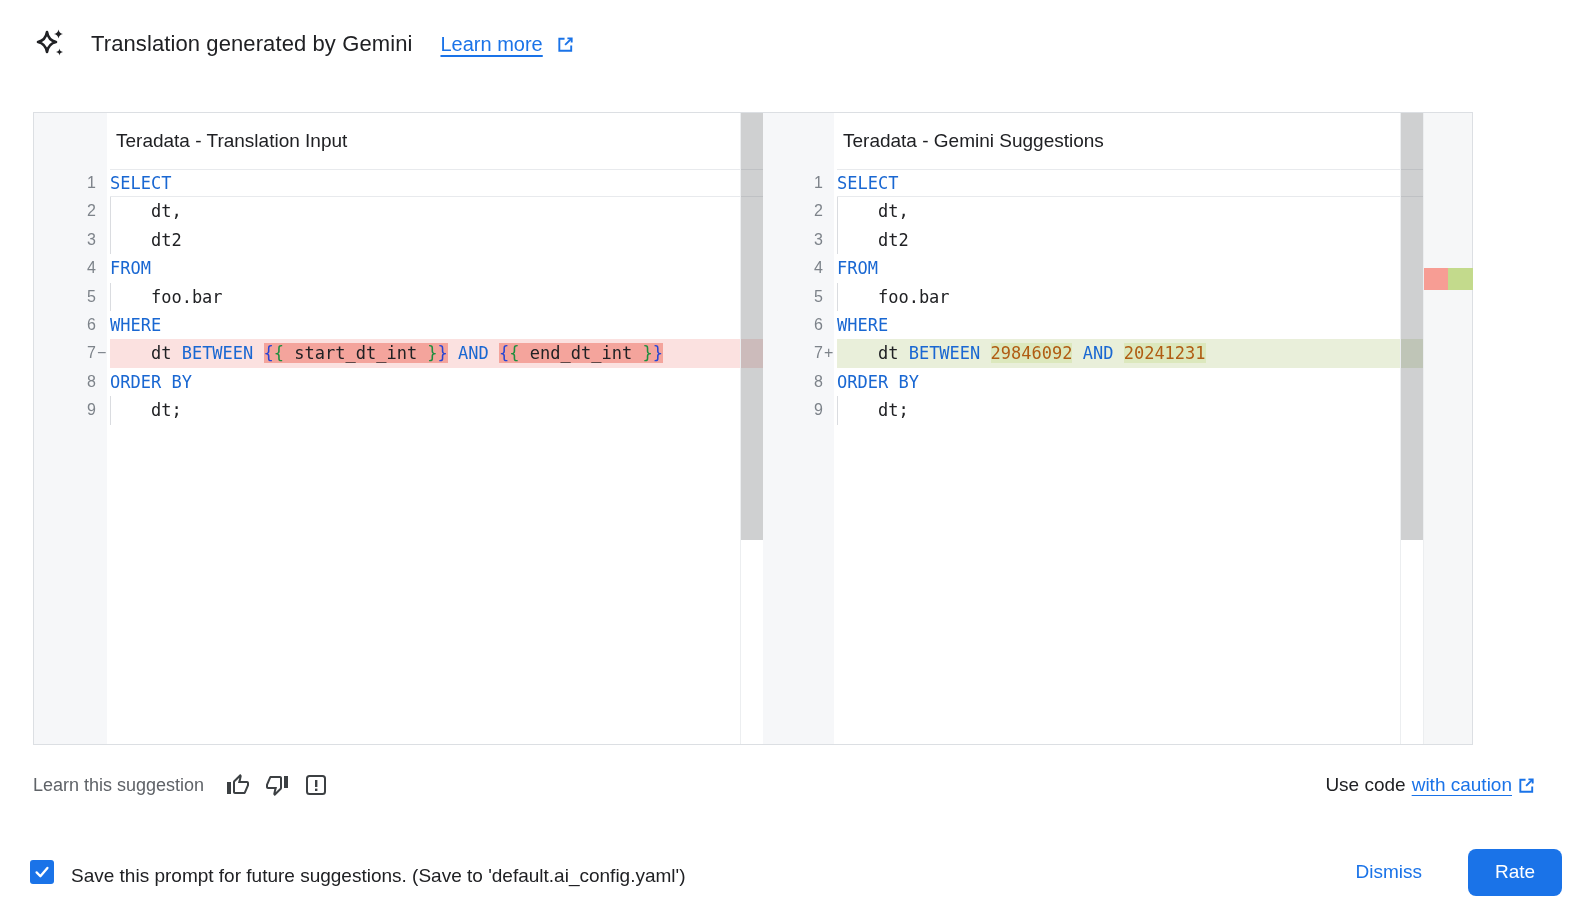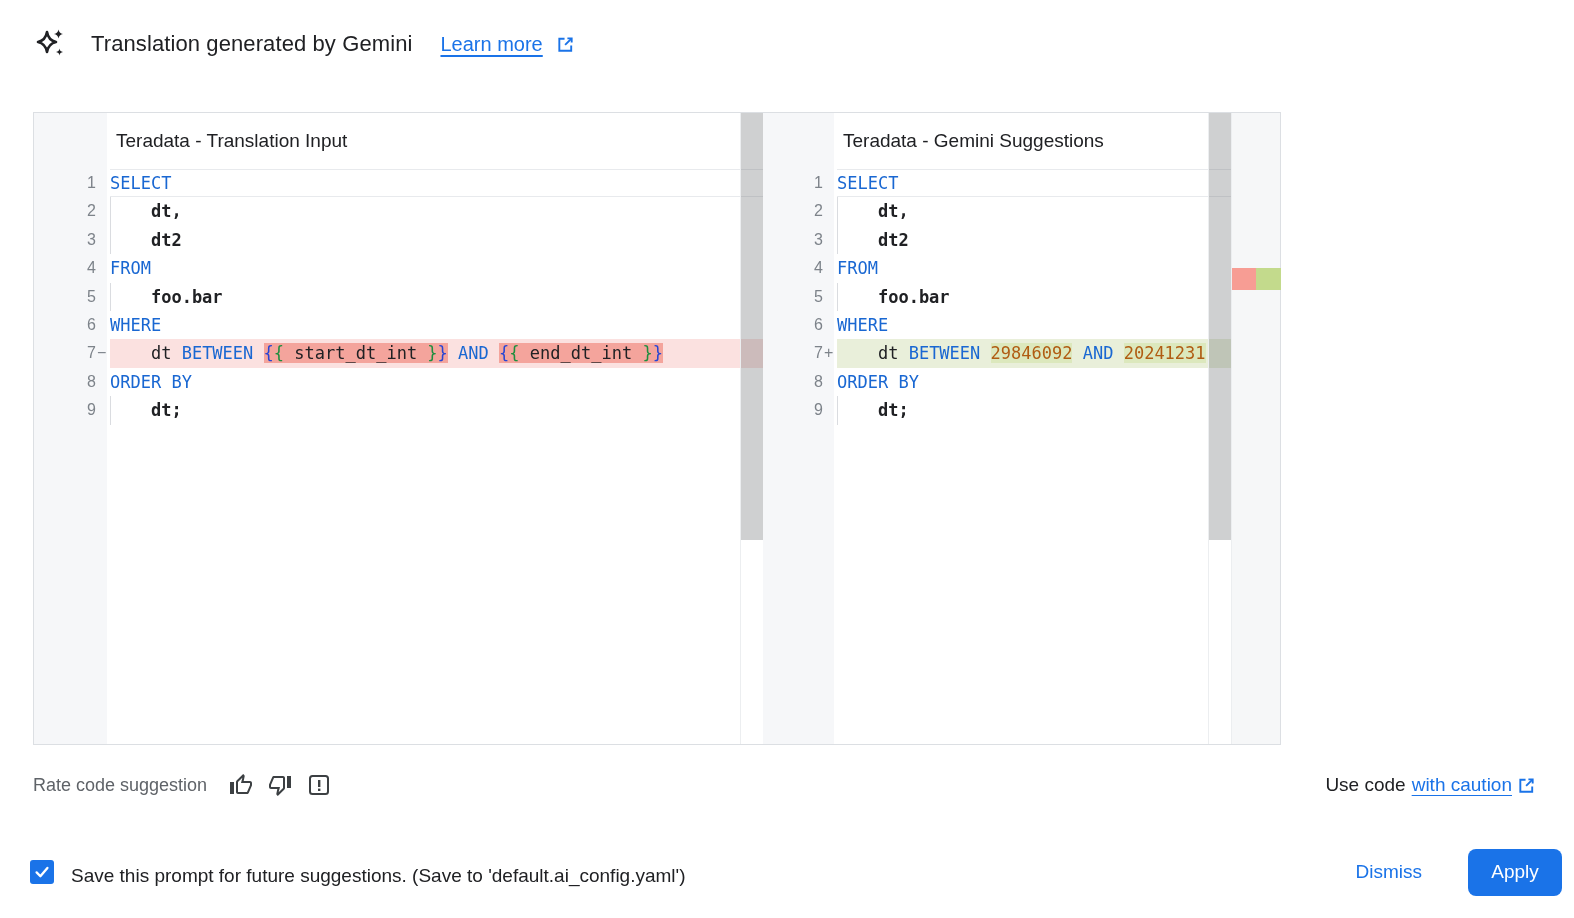--- a/index.html
+++ b/index.html
@@ -11,21 +11,21 @@
   
   .top-header { position:absolute; left:33px; top:26px; display:flex; align-items:center; }
   .spark { width:36px; height:36px; flex:0 0 auto; }
   .top-title { margin-left:22px; font-size:22px; color:#202124; letter-spacing:.1px; }
   .learn-more { margin-left:28px; display:inline-flex; align-items:center; gap:13px;
                 color:var(--accent-blue); font-size:20px; font-weight:500; text-decoration:underline;
                 text-underline-offset:4px; cursor:pointer; }
   .ext-icon { width:19px; height:19px; }
 
   
-  .diff-container { position:absolute; left:33px; top:112px; width:1248px; height:633px;
+  .diff-container { position:absolute; left:33px; top:112px; width:1440px; height:633px;
                     border:1px solid #dcdfe3; background:#fff; }
   .pane { position:absolute; top:0; bottom:0; }
   .pane-left  { left:0;  width:729px; }
   .pane-right { left:729px; right:0; }
 
   .gutter-bg { position:absolute; left:0; top:0; bottom:0; background:#f6f7f9; }
   .pane-left  .gutter-bg { width:73px; }
   .pane-right .gutter-bg { width:71px; }
 
   .pane-header { position:absolute; top:0; left:0; right:0; height:56px; }
@@ -38,21 +38,21 @@
   .pane-left  .code-lines { right:0; }
   .pane-right .code-lines { right:49px; }
 
   .row { display:flex; height:28.4px; line-height:28.4px; }
   .ln   { flex:0 0 auto; text-align:right; font-size:16px; color:#7d838a; }
   .pane-left  .ln { width:62px; }
   .pane-right .ln { width:60px; }
   .sign { flex:0 0 auto; width:14px; font-size:16px; color:#7d838a; text-align:left; padding-left:1px; }
   .code { flex:1 1 auto; font-family:"DejaVu Sans Mono", monospace; font-size:17px;
           white-space:pre; color:#202124; }
-  .row.guide .code { box-shadow: inset 1px 0 0 #dadce0; font-weight: bold; }
+  .row.guide .code { box-shadow: inset 1px 0 0 #dadce0; }
   .row.current .code { box-shadow: inset 0 1px 0 #e8eaed, inset 0 -1px 0 #e8eaed; }
   .row.hl-removed .code { background:var(--removed-line-bg); }
   .row.hl-added   .code { background:var(--added-line-bg); }
   .row.hl-removed .tok { background:var(--removed-token-bg); }
   .row.hl-added   .tok { background:var(--added-token-bg); }
 
   .c-kw  { color:var(--keyword); }
   .c-id  { color:#202124; }
   .c-num { color:var(--number-literal); }
   .c-brb { color:var(--bracket-blue); }
@@ -230,21 +230,21 @@
       <div class="scrollbar"></div>
       <div class="overview">
         <div class="ov-removed"></div>
         <div class="ov-added"></div>
       </div>
     </div>
 
   </div>
 
   <div class="rate-row">
-    <span class="rate-label">Rate code suggestion</span>
+    <span class="rate-label">Learn this suggestion</span>
     <span class="rate-icons">
       <svg class="ricon" viewBox="0 0 24 24">
         <path fill="currentColor" d="M9 21h9c.83 0 1.54-.5 1.84-1.22l3.02-7.05c.09-.23.14-.47.14-.73v-2c0-1.1-.9-2-2-2h-6.31l.95-4.57.03-.32c0-.41-.17-.79-.44-1.06L14.17 1 7.58 7.59C7.22 7.95 7 8.45 7 9v10c0 1.1.9 2 2 2zM9 9l4.34-4.34L12 10h9v2l-3 7H9V9zM1 9h4v12H1z"></path>
       </svg>
       <svg class="ricon" viewBox="0 0 24 24" style="transform:rotate(180deg)">
         <path fill="currentColor" d="M9 21h9c.83 0 1.54-.5 1.84-1.22l3.02-7.05c.09-.23.14-.47.14-.73v-2c0-1.1-.9-2-2-2h-6.31l.95-4.57.03-.32c0-.41-.17-.79-.44-1.06L14.17 1 7.58 7.59C7.22 7.95 7 8.45 7 9v10c0 1.1.9 2 2 2zM9 9l4.34-4.34L12 10h9v2l-3 7H9V9zM1 9h4v12H1z"></path>
       </svg>
       <svg class="ricon" viewBox="0 0 24 24">
         <rect x="3" y="3" width="18" height="18" rx="2.5" fill="none" stroke="currentColor" stroke-width="2"></rect>
         <rect x="11" y="7" width="2.4" height="7" fill="currentColor"></rect>
@@ -264,16 +264,16 @@
 
   <div class="bottom-bar">
     <span class="checkbox">
       <svg viewBox="0 0 20 20">
         <path d="M4 10.5 L8.2 14.7 L16 5.5" fill="none" stroke="#fff" stroke-width="2.6" stroke-linecap="round" stroke-linejoin="round"></path>
       </svg>
     </span>
     <span class="save-label">Save this prompt for future suggestions. (Save to 'default.ai_config.yaml')</span>
     <span class="spacer"></span>
     <button class="dismiss-btn">Dismiss</button>
-    <button class="apply-btn">Apply</button>
+    <button class="apply-btn">Rate</button>
   </div>
 
 </div>
 
 </body></html>

